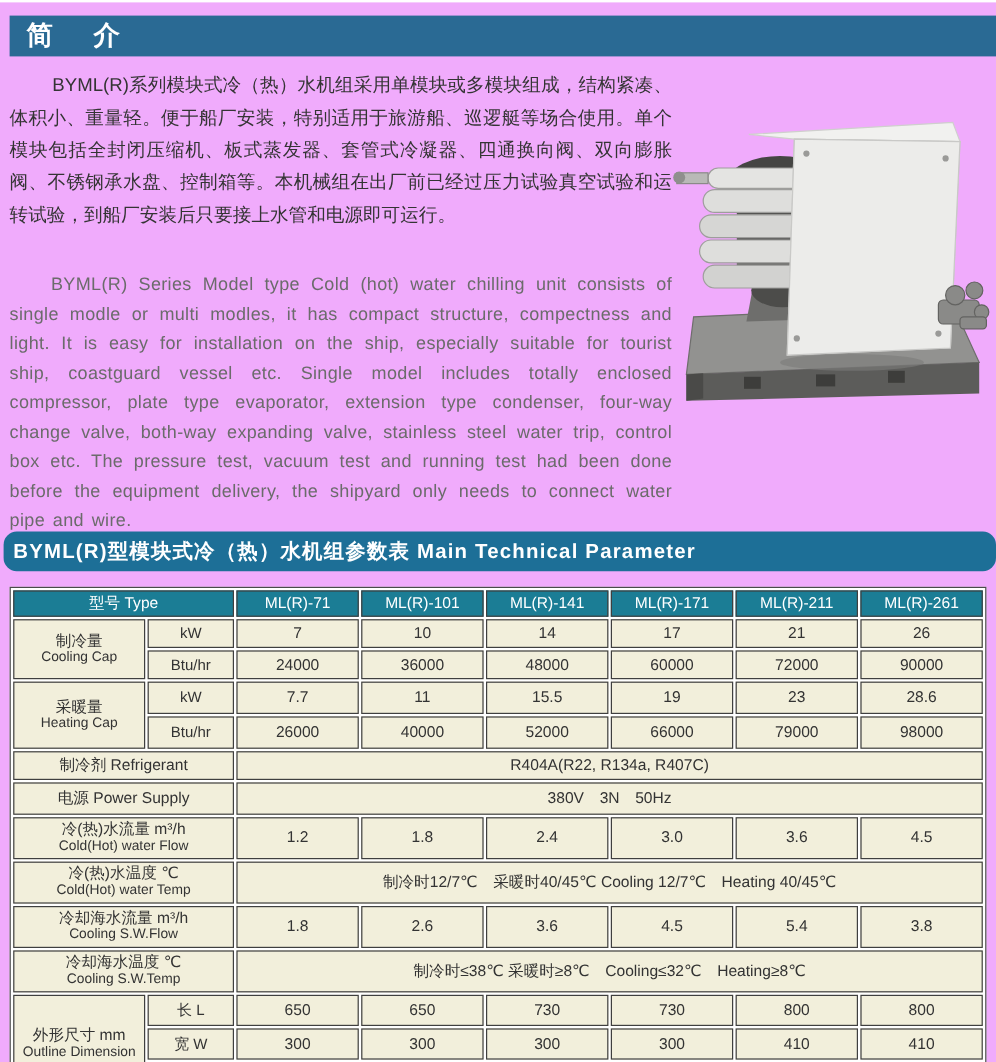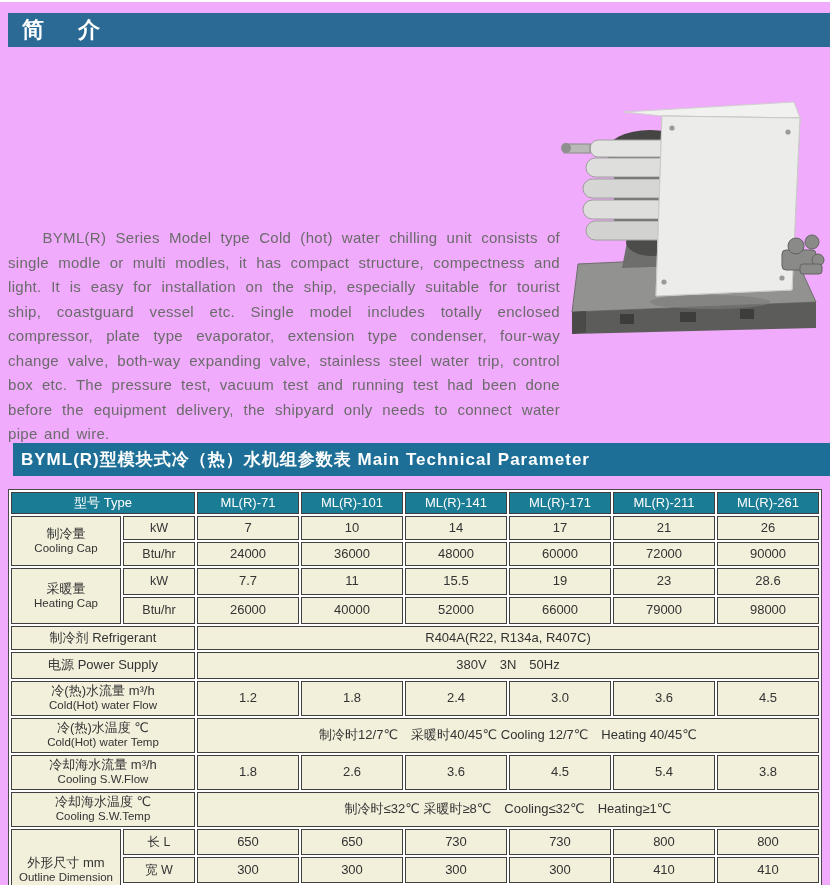--- a/index.html
+++ b/index.html
@@ -6,21 +6,21 @@
   #page{
     position:relative;width:830px;height:885px;margin:2px auto;
     background:#f0abfc;overflow:hidden;
     font-family:"Liberation Sans","DejaVu Sans",sans-serif;
   }
   
   .bar{position:absolute;color:#ffffff;display:flex;align-items:center;}
   .bar1{left:8px;right:0;top:11px;height:34px;background:#2a6a94;}
   .bar1 .zh-title{font-size:22px;font-weight:bold;margin-left:14px;letter-spacing:6px;}
   .bar1 .en-title{font-size:21px;font-weight:bold;margin-left:26px;letter-spacing:1px;}
-  .bar2{left:13px;right:0;top:441px;height:33px;background:#1d6f97;}
+  .bar2{left:3px;right:0;top:441px;height:33px;background:#1d6f97;border-radius:11px;}
   .bar2 .bar2-text{font-size:17px;font-weight:bold;margin-left:8px;letter-spacing:1px;}
   
   .intro-zh{
     position:absolute;left:8px;top:56px;width:552px;
     font-size:15.5px;line-height:27px;color:#343434;text-align:justify;
   }
   .intro-zh p{margin:0;text-indent:2.3em;}
   .intro-en{
     position:absolute;left:8px;top:224px;width:552px;
     font-size:15px;line-height:24.5px;color:#6b6b6b;text-align:justify;
@@ -52,20 +52,23 @@
 </style>
 </head>
 <body>
 
 <div id="page">
 
   <div class="bar bar1">
     <span class="zh-title">简　介</span>
   </div>
 
+  <div class="intro-zh">
+    <p>BYML(R)系列模块式冷（热）水机组采用单模块或多模块组成，结构紧凑、体积小、重量轻。便于船厂安装，特别适用于旅游船、巡逻艇等场合使用。单个模块包括全封闭压缩机、板式蒸发器、套管式冷凝器、四通换向阀、双向膨胀阀、不锈钢承水盘、控制箱等。本机械组在出厂前已经过压力试验真空试验和运转试验，到船厂安装后只要接上水管和电源即可运行。</p>
+  </div>
 
   <div class="intro-en">
     <p>BYML(R) Series Model type Cold (hot) water chilling unit consists of single modle or multi modles, it has compact structure, compectness and light. It is easy for installation on the ship, especially suitable for tourist ship, coastguard vessel etc. Single model includes totally enclosed compressor, plate type evaporator, extension type condenser, four-way change valve, both-way expanding valve, stainless steel water trip, control box etc. The pressure test, vacuum test and running test had been done before the equipment delivery, the shipyard only needs to connect water pipe and wire.</p>
   </div>
 
   <div class="photo">
     <svg viewBox="0 0 266 284" xmlns="http://www.w3.org/2000/svg">
 
       <polygon points="18,198 234,188 256,236 12,246" fill="#929290" stroke="#6e6e6c" stroke-width="1"></polygon>
       <polygon points="12,246 256,236 256,262 12,268" fill="#5c5c5a"></polygon>
@@ -220,21 +223,21 @@
         <td>3.6</td>
         <td>4.5</td>
         <td>5.4</td>
         <td>3.8</td>
       </tr>
       <tr class="r-tall">
         <td class="label" colspan="2">
           <span class="zh">冷却海水温度 ℃</span>
           <span class="en">Cooling S.W.Temp</span>
         </td>
-        <td colspan="6">制冷时≤32℃ 采暖时≥8℃　Cooling≤32℃　Heating≥1℃</td>
+        <td colspan="6">制冷时≤38℃ 采暖时≥8℃　Cooling≤32℃　Heating≥8℃</td>
       </tr>
       <tr class="r-dim">
         <td class="label" rowspan="3">
           <span class="zh">外形尺寸 mm</span>
           <span class="en">Outline Dimension</span>
         </td>
         <td class="unit">长 L</td>
         <td>650</td>
         <td>650</td>
         <td>730</td>

